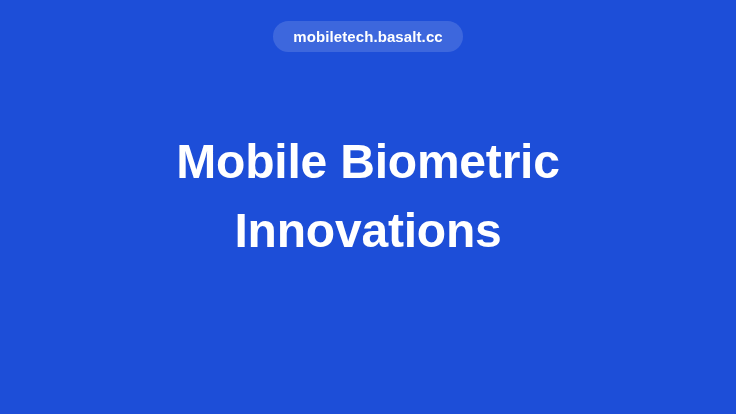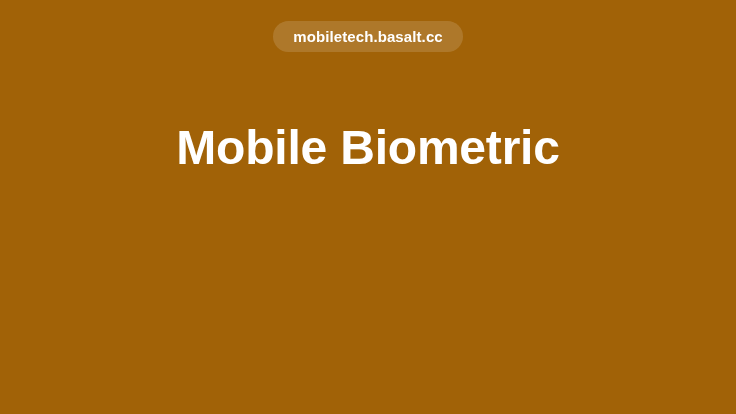--- a/index.html
+++ b/index.html
@@ -14,21 +14,21 @@
     overflow: hidden;
     font-family: "Liberation Sans", "DejaVu Sans", sans-serif;
     -webkit-font-smoothing: antialiased;
   }
 
   .slide {
     position: relative;
     box-sizing: border-box;
     width: 736px;
     height: 414px;
-    background: #a16207;
+    background: #1d4ed8;
     display: flex;
     flex-direction: column;
     align-items: center;
     overflow: hidden;
   }
 
   
   .pill-row {
     position: absolute;
     top: 21px;
@@ -75,32 +75,34 @@
     font-size: 48px;
     font-weight: 700;
     line-height: 55px;
     letter-spacing: -0.2px;
     text-align: center;
     max-width: 470px;
   }
 
   .headline-line {
     display: block;
+    margin-top: 14px;
   }
 </style>
 </head>
 <body>
 
 <div class="slide">
 
   <div class="pill-row">
     <div class="domain-pill">
       <span class="domain-pill-label">mobiletech.basalt.cc</span>
     </div>
   </div>
 
   <div class="headline-block">
     <h1 class="headline">
       <span class="headline-line">Mobile Biometric</span>
+      <span class="headline-line">Innovations</span>
     </h1>
   </div>
 
 </div>
 
 </body></html>

